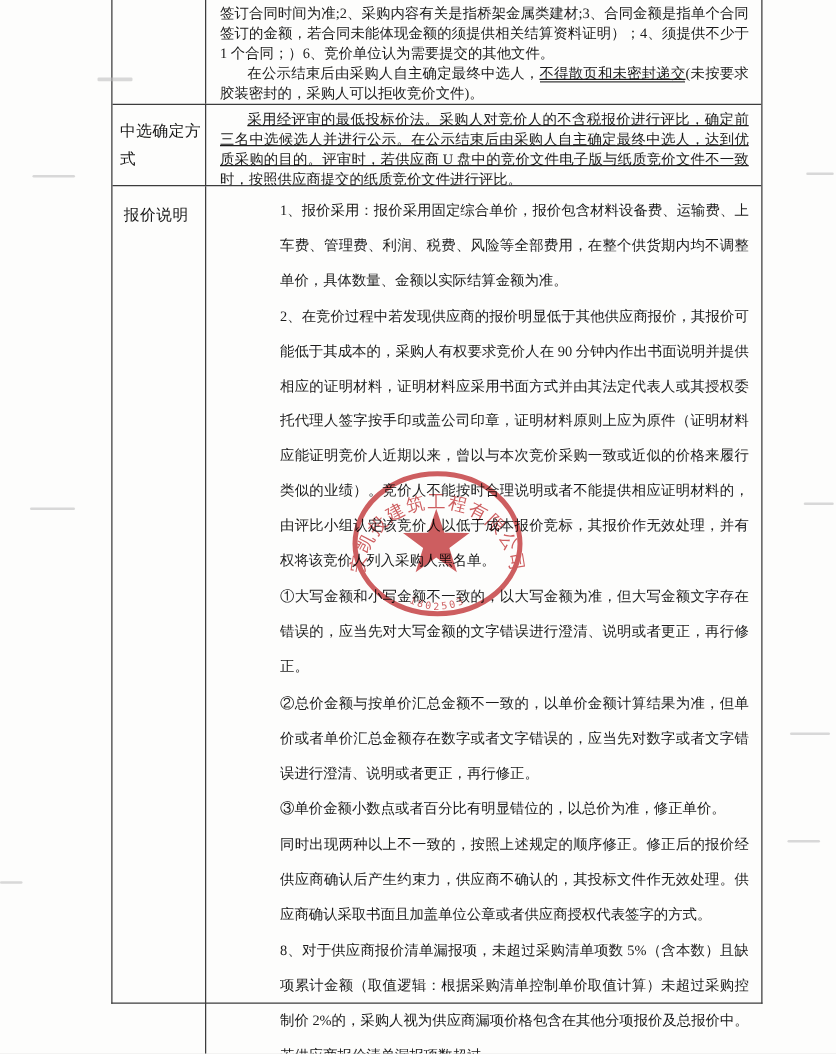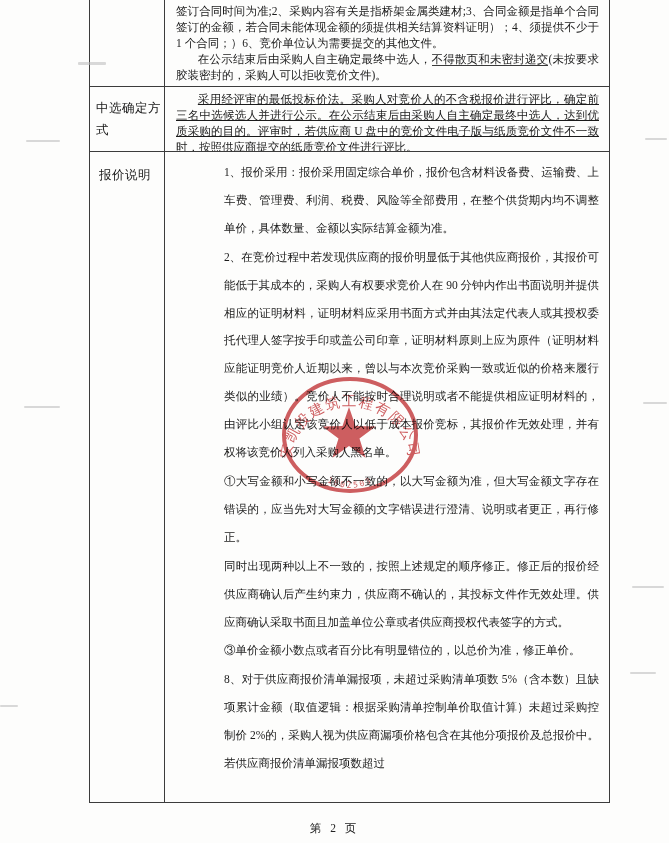--- a/index.html
+++ b/index.html
@@ -52,21 +52,21 @@
     text-align: justify;
     overflow: hidden;
     color: #1b1b1b;
   }
   .row-a .content-cell p,
   .row-b .content-cell p { margin: 0; line-height: 16px; }
   .row-b .content-cell { padding-top: 4px; text-decoration: underline; }
   .row-c .content-cell { padding-top: 7px; }
   .row-c .content-cell p { margin: 0 0 1px 0; line-height: 27.9px; }
   .indent { text-indent: 1.9em; }
-  .u-phrase { border-bottom: 1px solid #3a3a3a; }
+  .u-phrase { border-bottom: 1px solid #3a3a3a; text-decoration: underline; }
 
   
   .page-num {
     position: absolute;
     left: 0; right: 0; top: 821px;
     text-align: center;
     font-size: 11.5px;
     letter-spacing: 3px;
     color: #222;
   }
@@ -122,22 +122,23 @@
     </div>
 
     <div class="t-row row-c">
       <div class="label-cell">
         <div>报价说明</div>
       </div>
       <div class="content-cell">
         <p>1、报价采用：报价采用固定综合单价，报价包含材料设备费、运输费、上车费、管理费、利润、税费、风险等全部费用，在整个供货期内均不调整单价，具体数量、金额以实际结算金额为准。</p>
         <p>2、在竞价过程中若发现供应商的报价明显低于其他供应商报价，其报价可能低于其成本的，采购人有权要求竞价人在 90 分钟内作出书面说明并提供相应的证明材料，证明材料应采用书面方式并由其法定代表人或其授权委托代理人签字按手印或盖公司印章，证明材料原则上应为原件（证明材料应能证明竞价人近期以来，曾以与本次竞价采购一致或近似的价格来履行类似的业绩）。竞价人不能按时合理说明或者不能提供相应证明材料的，由评比小组认定该竞价人以低于成本报价竞标，其报价作无效处理，并有权将该竞价人列入采购人黑名单。</p>
         <p>①大写金额和小写金额不一致的，以大写金额为准，但大写金额文字存在错误的，应当先对大写金额的文字错误进行澄清、说明或者更正，再行修正。</p>
+        <p>②总价金额与按单价汇总金额不一致的，以单价金额计算结果为准，但单价或者单价汇总金额存在数字或者文字错误的，应当先对数字或者文字错误进行澄清、说明或者更正，再行修正。</p>
+        <p>③单价金额小数点或者百分比有明显错位的，以总价为准，修正单价。</p>
         <p>同时出现两种以上不一致的，按照上述规定的顺序修正。修正后的报价经供应商确认后产生约束力，供应商不确认的，其投标文件作无效处理。供应商确认采取书面且加盖单位公章或者供应商授权代表签字的方式。</p>
-        <p>③单价金额小数点或者百分比有明显错位的，以总价为准，修正单价。</p>
         <p>8、对于供应商报价清单漏报项，未超过采购清单项数 5%（含本数）且缺项累计金额（取值逻辑：根据采购清单控制单价取值计算）未超过采购控制价 2%的，采购人视为供应商漏项价格包含在其他分项报价及总报价中。若供应商报价清单漏报项数超过</p>
       </div>
     </div>
 
   </div>
 
   <svg class="seal" viewBox="0 0 142 122" xmlns="http://www.w3.org/2000/svg">
     <defs>
       <path id="sealTopArc" d="M 12,84 A 59,53 0 1,1 130,84" fill="none"></path>
       <path id="sealBottomArc" d="M 36,97 A 42,35 0 0,0 106,97" fill="none"></path>
@@ -154,15 +155,14 @@
 
   <div class="artifact art-1"></div>
   <div class="artifact art-2"></div>
   <div class="artifact art-3"></div>
   <div class="artifact art-4"></div>
   <div class="artifact art-5"></div>
   <div class="artifact art-6"></div>
   <div class="artifact art-7"></div>
   <div class="artifact art-8"></div>
 
-  <div class="page-num">第 2 页</div>
 
 </div>
 
 </body></html>

